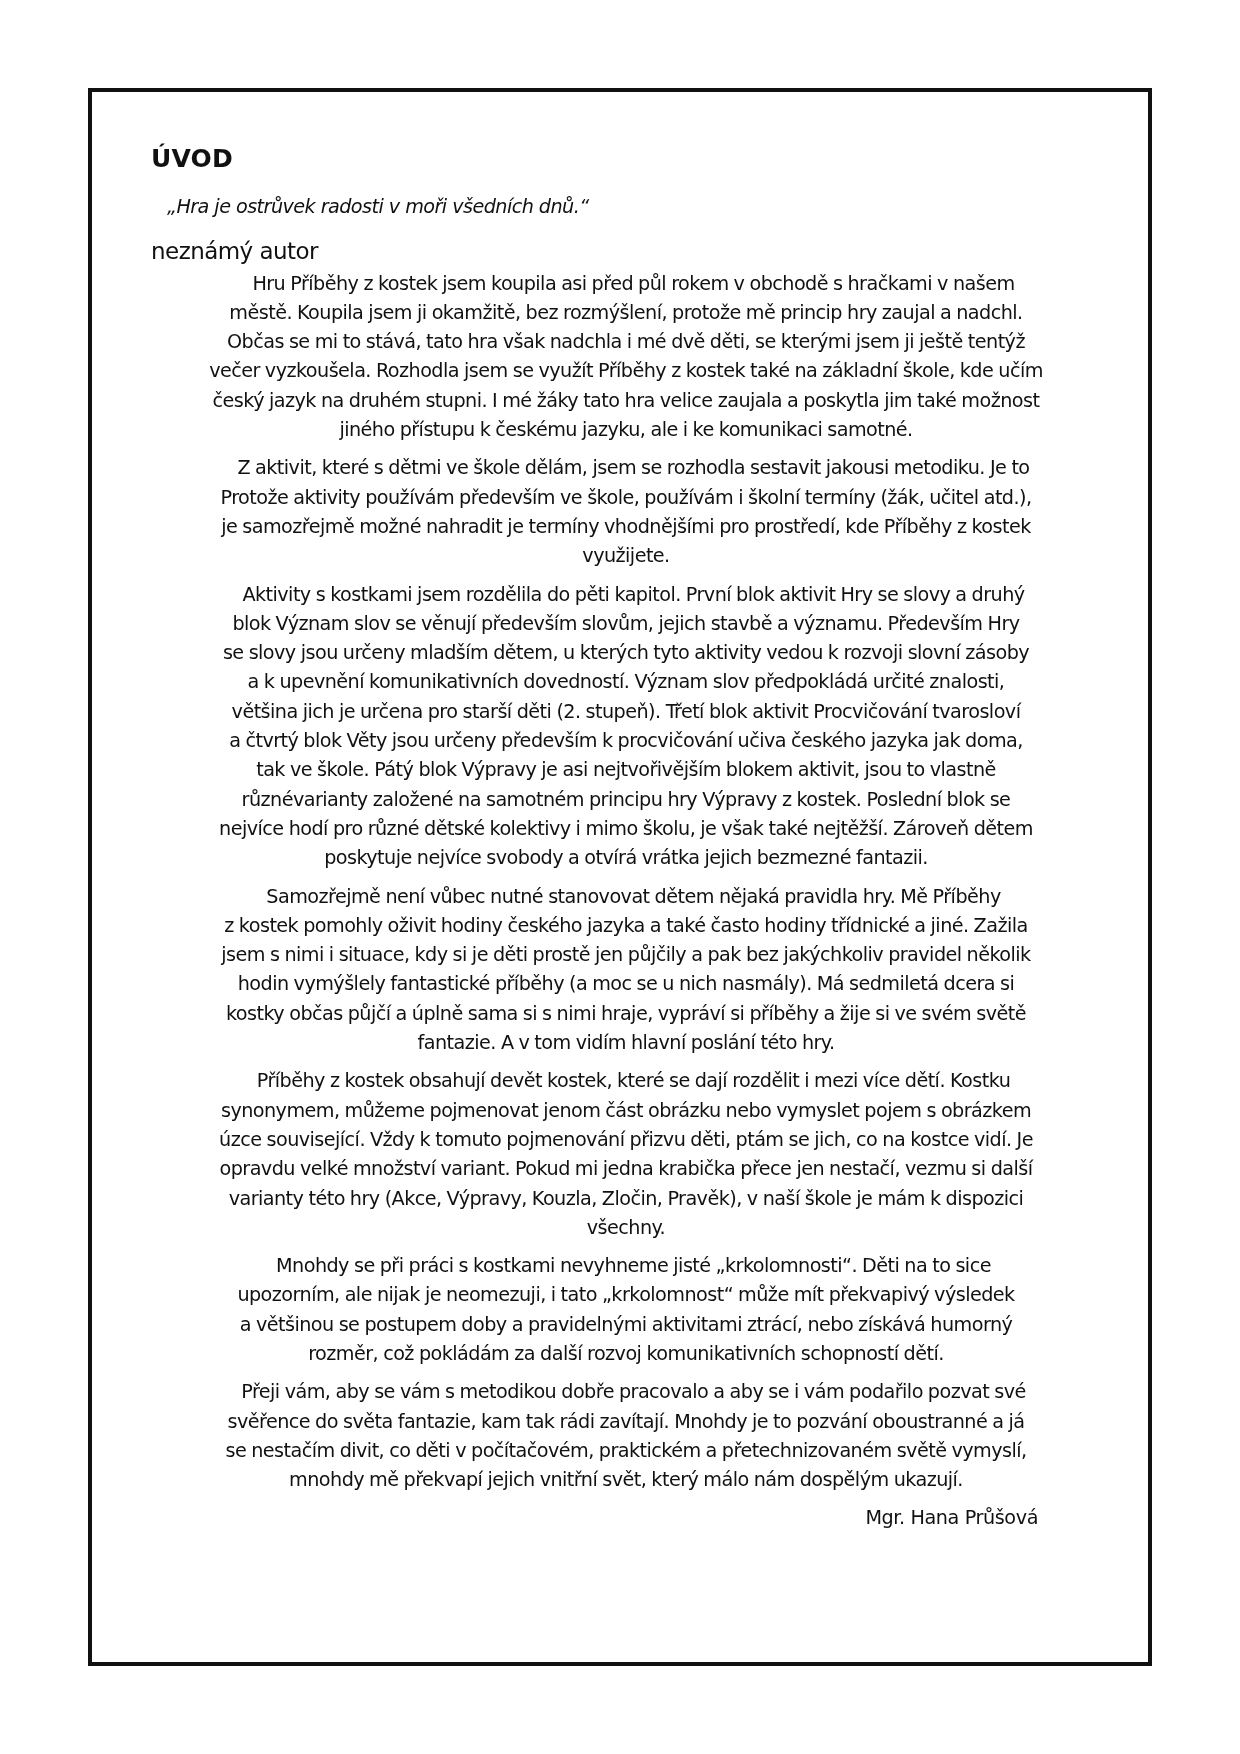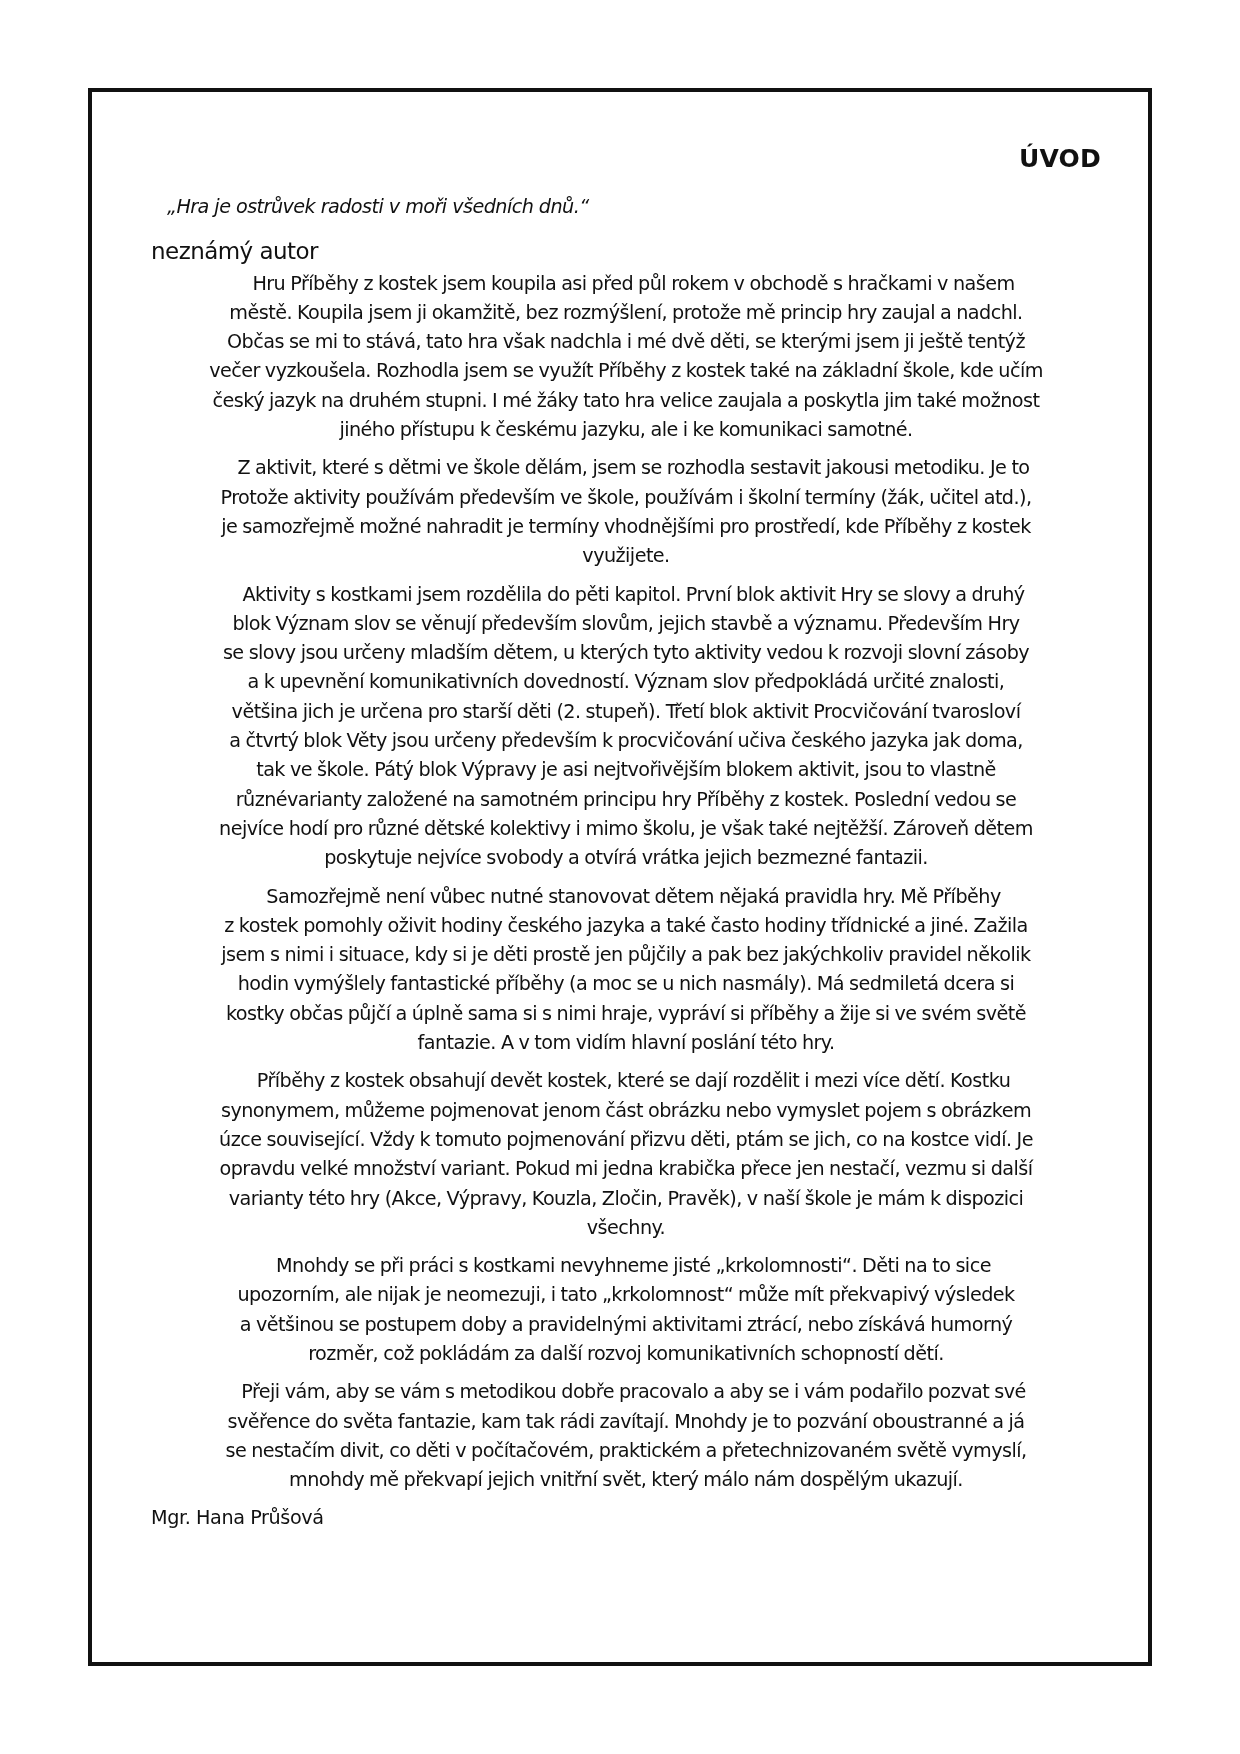--- a/index.html
+++ b/index.html
@@ -30,21 +30,20 @@
       top: 52px;
       width: 950px;
     }
     .heading {
       font-family: "DejaVu Sans", sans-serif;
       font-weight: bold;
       font-size: 25px;
       line-height: 30px;
       margin: 0 0 18px 0;
       letter-spacing: 0.2px;
-      text-align: right;
     }
     .motto {
       font-style: italic;
       font-size: 19.2px;
       line-height: 29.3px;
       margin: 16px;
       letter-spacing: -0.55px;
     }
     .motto-author {
       font-size: 23px;
@@ -67,20 +66,21 @@
     }
     .para .ln.first {
       padding-left: 15px;
     }
     .para {
       text-indent: 0;
     }
     .signature {
       font-size: 19.2px;
       line-height: 29.3px;
+      text-align: right;
       margin: 9px 63px 0 0;
       letter-spacing: -0.4px;
     }
   </style>
 </head>
 <body>
 
 <div class="frame">
   <div class="content">
     <h1 class="heading">ÚVOD</h1>
@@ -102,21 +102,21 @@
           <span class="ln">využijete.</span>
         </p>
         <p class="para">
           <span class="ln first">Aktivity s kostkami jsem rozdělila do pěti kapitol. První blok aktivit Hry se slovy a druhý</span>
           <span class="ln">blok Význam slov se věnují především slovům, jejich stavbě a významu. Především Hry</span>
           <span class="ln">se slovy jsou určeny mladším dětem, u kterých tyto aktivity vedou k rozvoji slovní zásoby</span>
           <span class="ln">a k upevnění komunikativních dovedností. Význam slov předpokládá určité znalosti,</span>
           <span class="ln">většina jich je určena pro starší děti (2. stupeň). Třetí blok aktivit Procvičování tvarosloví</span>
           <span class="ln">a čtvrtý blok Věty jsou určeny především k procvičování učiva českého jazyka jak doma,</span>
           <span class="ln">tak ve škole. Pátý blok Výpravy je asi nejtvořivějším blokem aktivit, jsou to vlastně</span>
-          <span class="ln">různévarianty založené na samotném principu hry Příběhy z kostek. Poslední vedou se</span>
+          <span class="ln">různévarianty založené na samotném principu hry Výpravy z kostek. Poslední blok se</span>
           <span class="ln">nejvíce hodí pro různé dětské kolektivy i mimo školu, je však také nejtěžší. Zároveň dětem</span>
           <span class="ln">poskytuje nejvíce svobody a otvírá vrátka jejich bezmezné fantazii.</span>
         </p>
         <p class="para">
           <span class="ln first">Samozřejmě není vůbec nutné stanovovat dětem nějaká pravidla hry. Mě Příběhy</span>
           <span class="ln">z kostek pomohly oživit hodiny českého jazyka a také často hodiny třídnické a jiné. Zažila</span>
           <span class="ln">jsem s nimi i situace, kdy si je děti prostě jen půjčily a pak bez jakýchkoliv pravidel několik</span>
           <span class="ln">hodin vymýšlely fantastické příběhy (a moc se u nich nasmály). Má sedmiletá dcera si</span>
           <span class="ln">kostky občas půjčí a úplně sama si s nimi hraje, vypráví si příběhy a žije si ve svém světě</span>
           <span class="ln">fantazie. A v tom vidím hlavní poslání této hry.</span>

